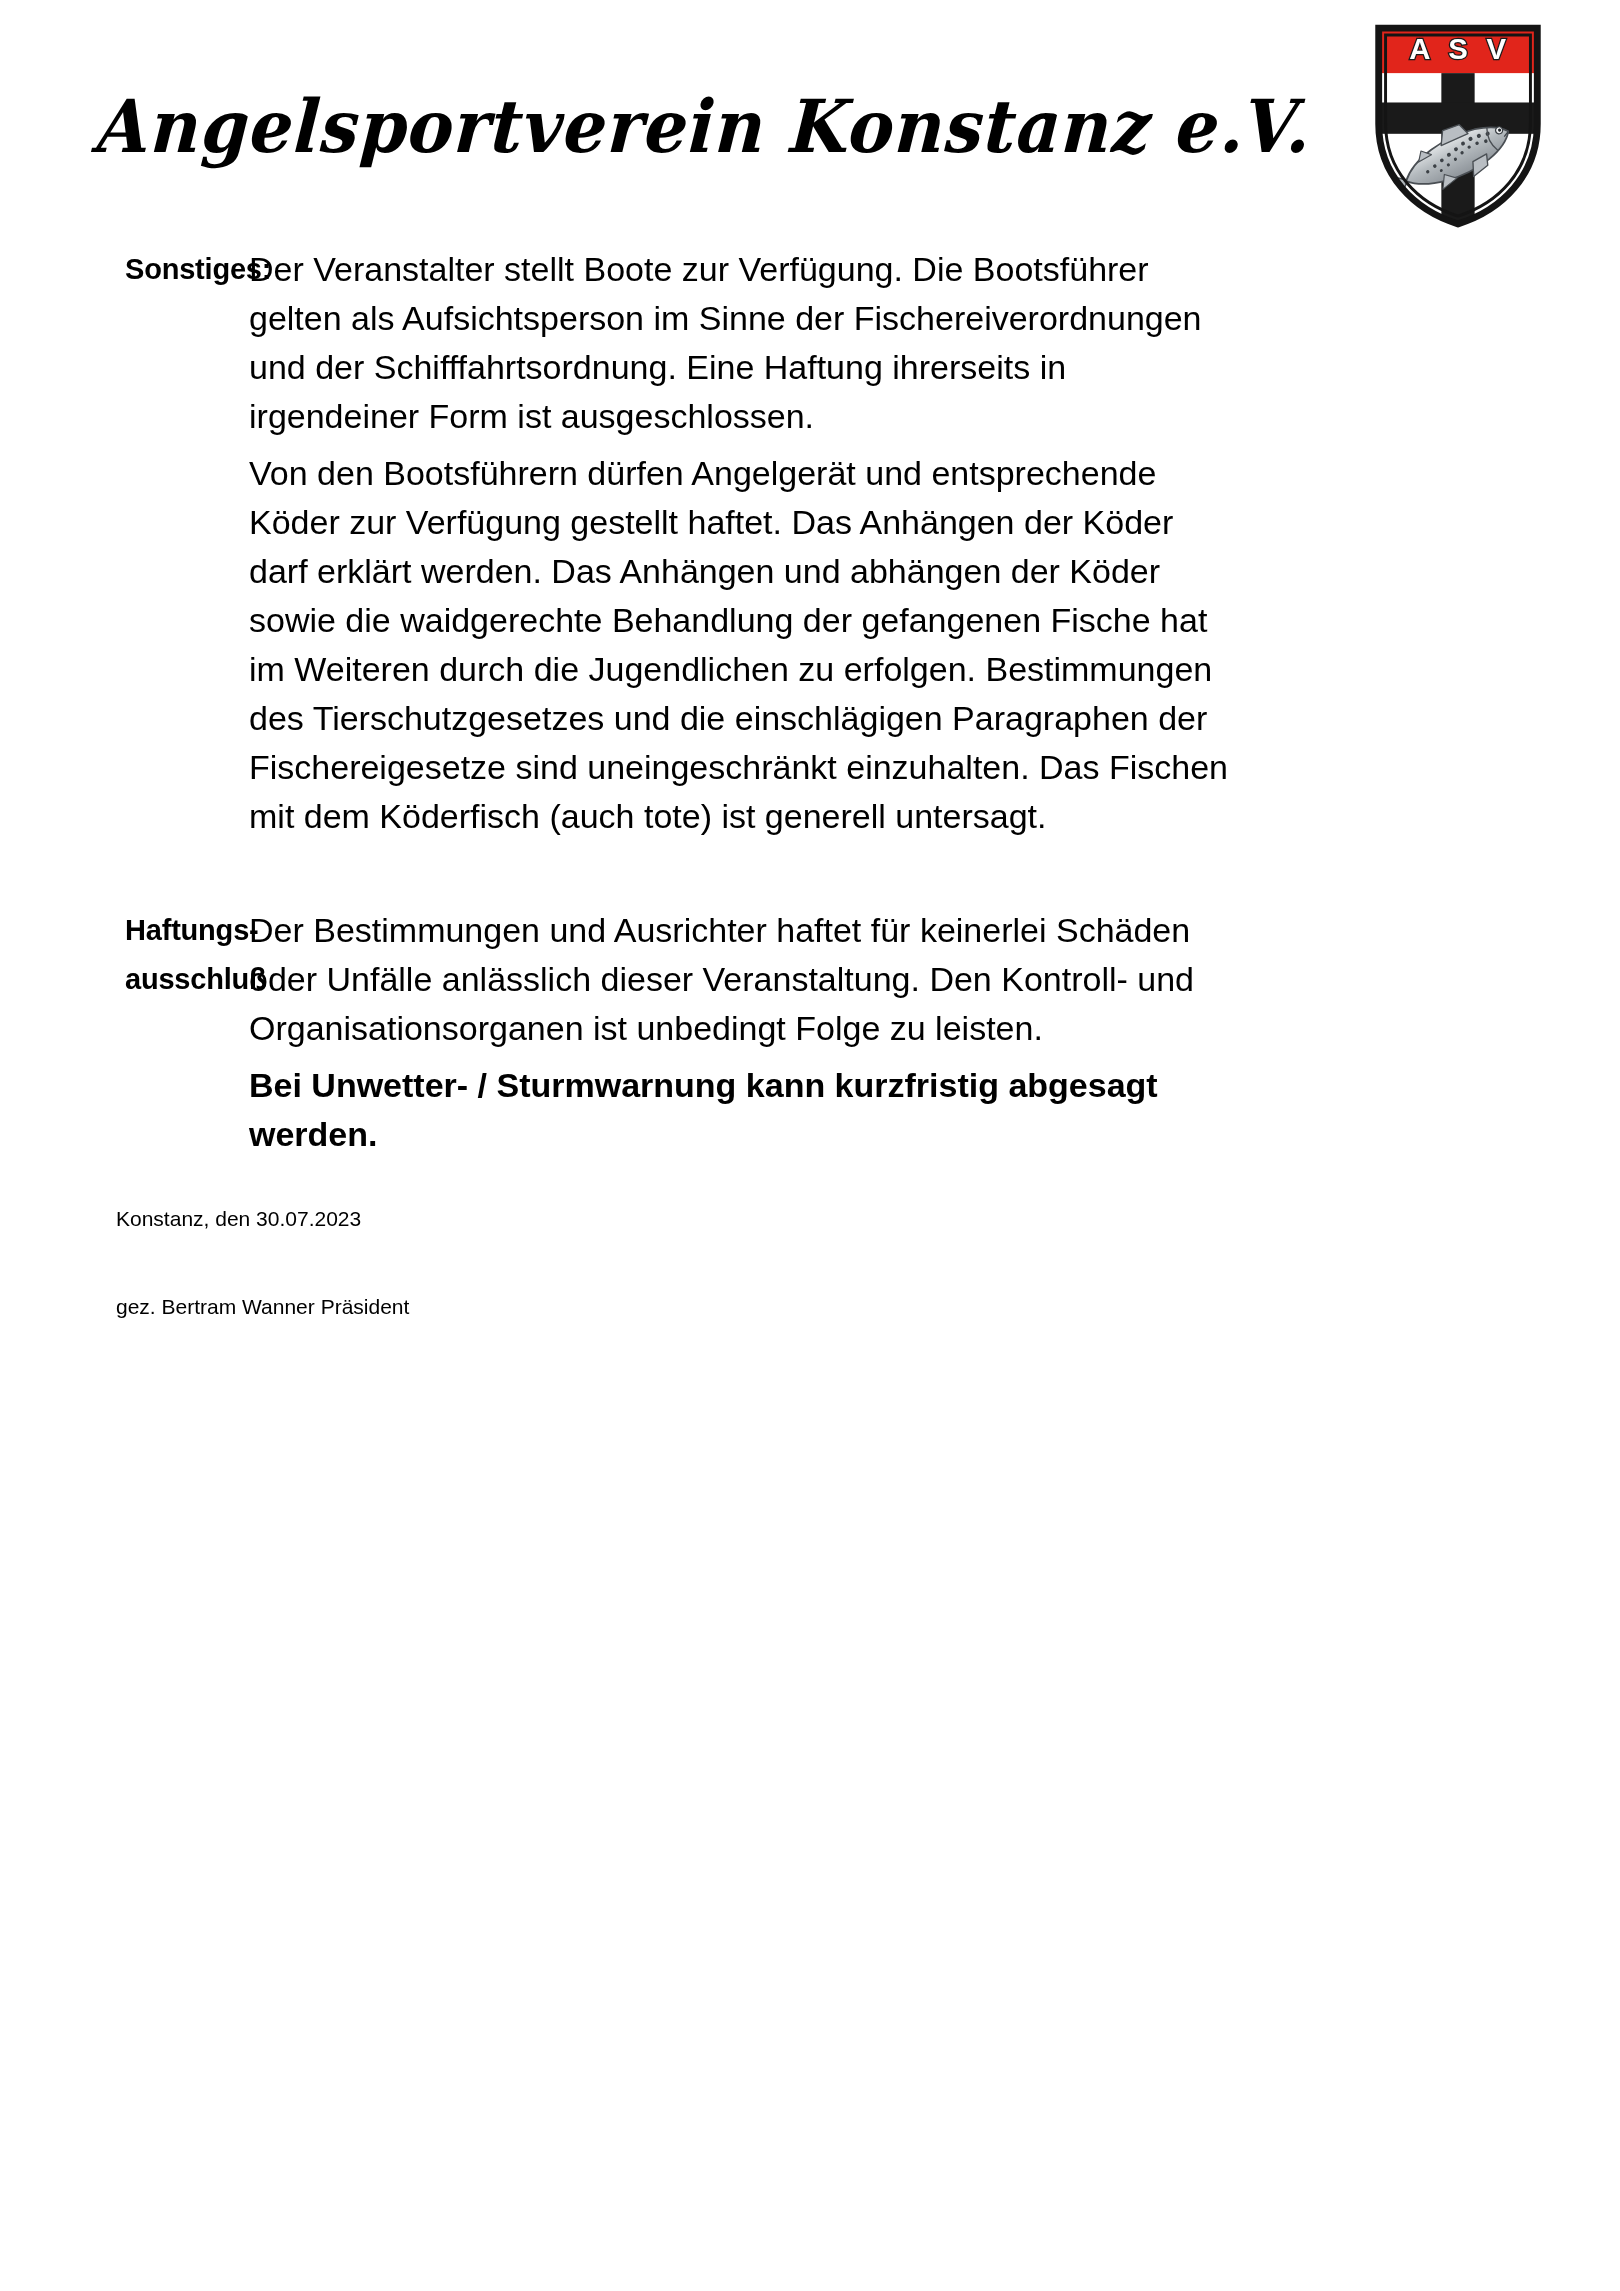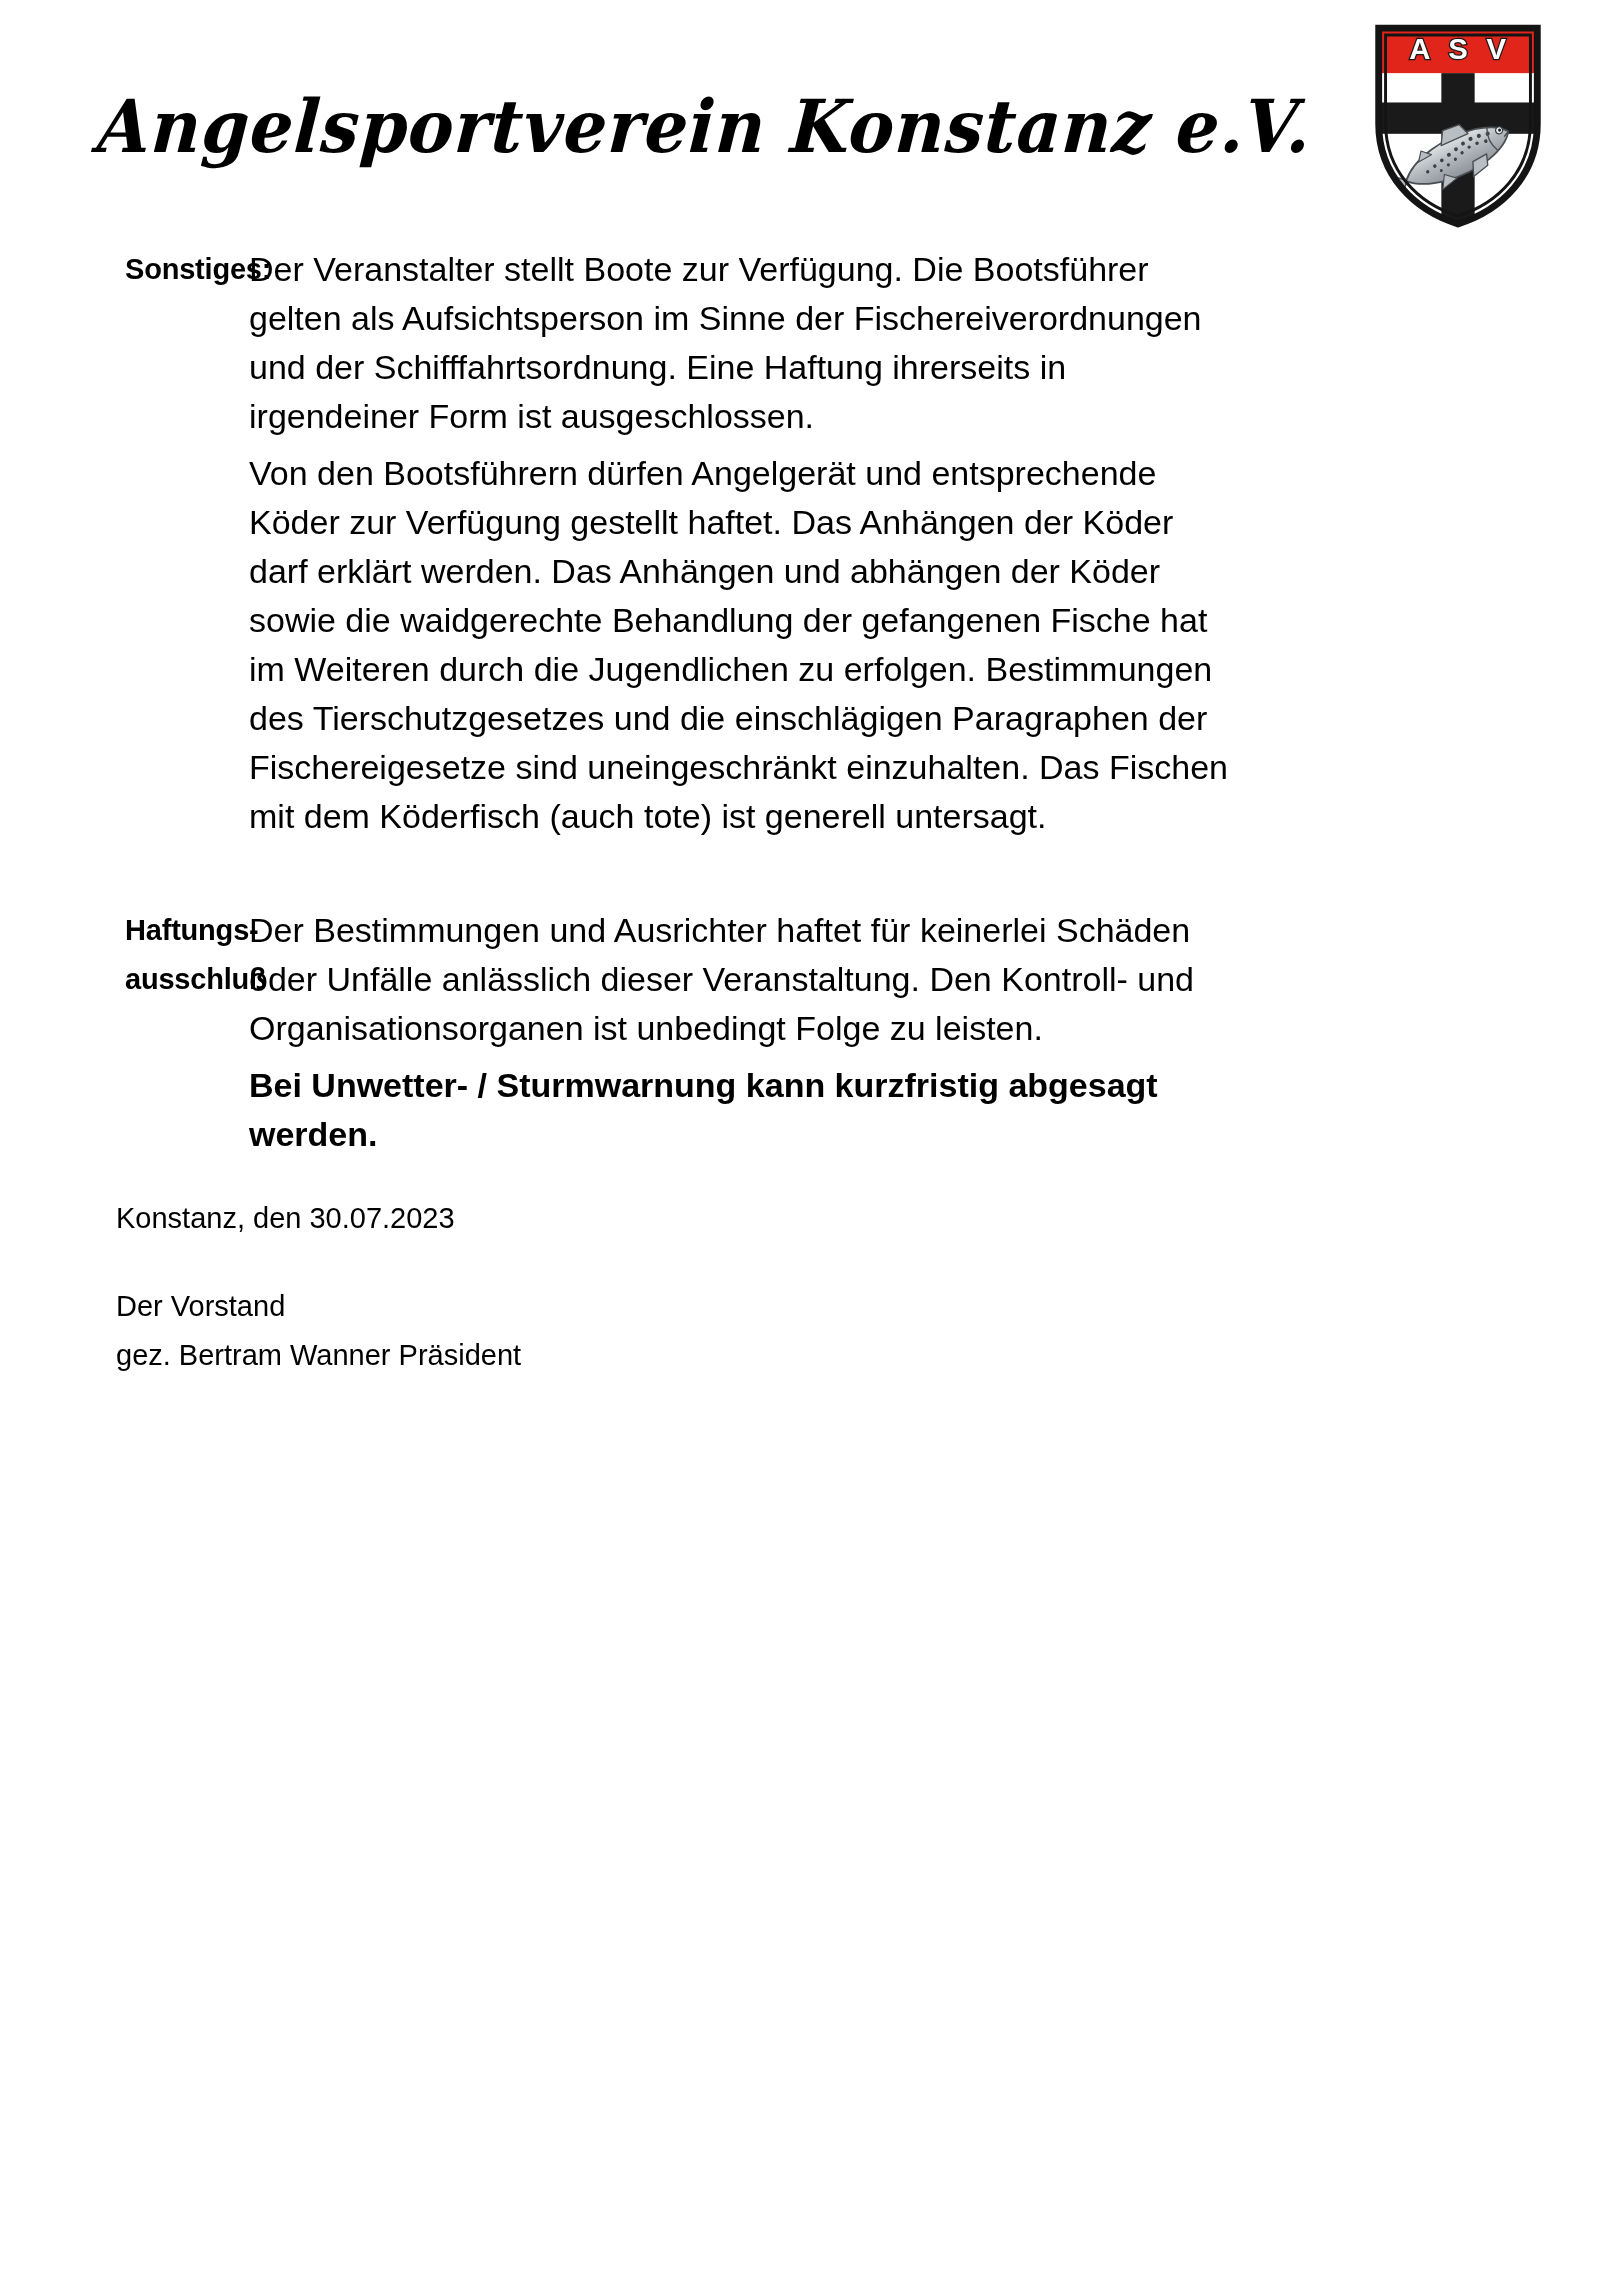--- a/index.html
+++ b/index.html
@@ -100,21 +100,21 @@
   .line { display: block; white-space: nowrap; }
   .line.bold { font-weight: 700; }
 
   .gap-section { height: 65px; }
 
   
   .signature {
     position: absolute;
     left: 116px;
     top: 1194px;
-    font-size: 29px;
+    font-size: 21px;
     line-height: 49px;
   }
   .sig-line { display: block; white-space: nowrap; }
   .sig-gap { height: 39px; }
 </style>
 </head>
 <body>
 
 <div class="page">
 
@@ -241,18 +241,17 @@
           <span class="line bold">Bei Unwetter- / Sturmwarnung kann kurzfristig abgesagt</span>
           <span class="line bold">werden.</span>
         </p>
       </div>
     </div>
   </div>
 
   <div class="signature">
     <span class="sig-line">Konstanz, den 30.07.2023</span>
     <div class="sig-gap"></div>
-    <span class="sig-line">Der Vorstand</span>
     <span class="sig-line">gez. Bertram Wanner Präsident</span>
   </div>
 
 </div>
 
 
 </body></html>

